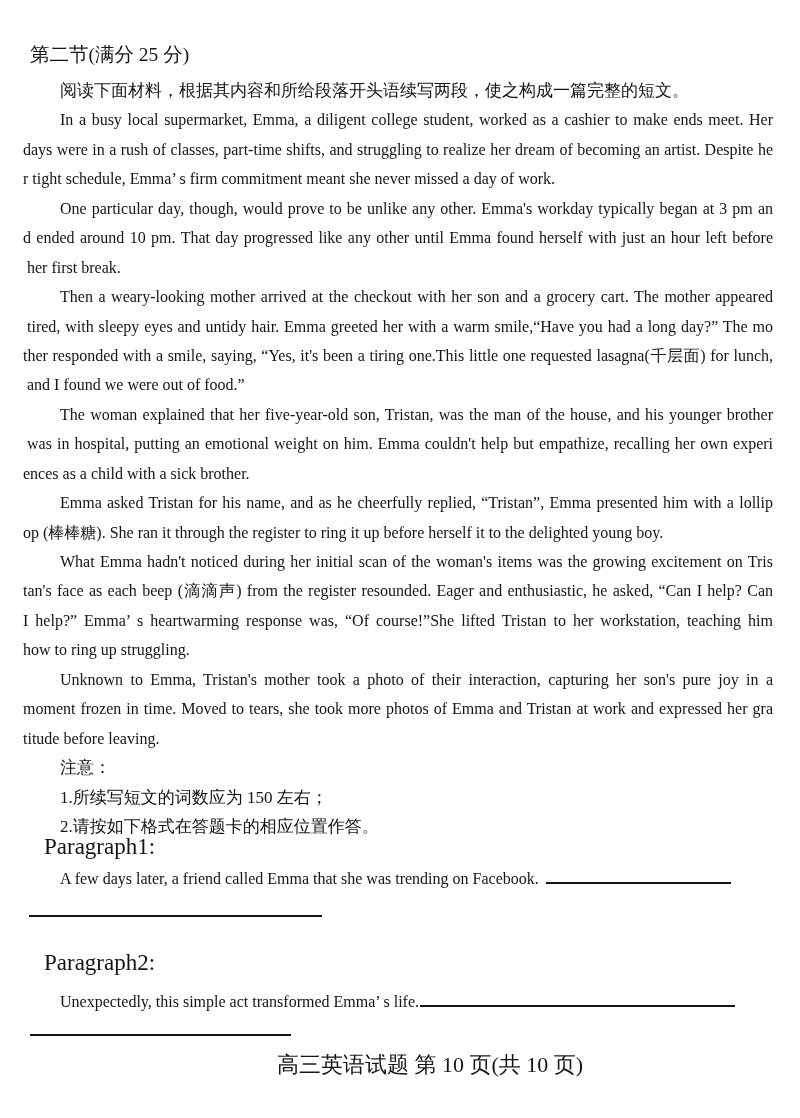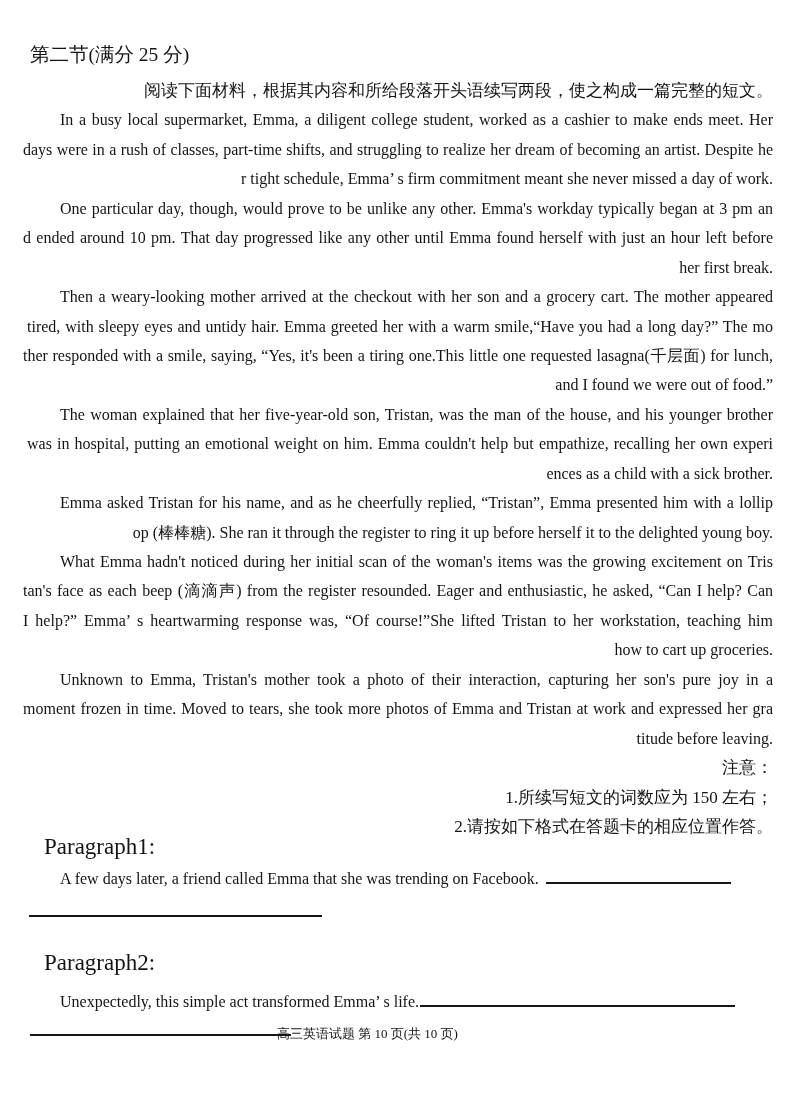--- a/index.html
+++ b/index.html
@@ -17,21 +17,21 @@
   }
   .section-title {
     position: absolute; left: 30px; top: 44px;
     font-size: 19.5px; line-height: 22px; white-space: nowrap;
   }
   .passage {
     position: absolute; left: 23px; top: 76px; width: 750px;
   }
   .line {
     height: 29.45px; line-height: 29.45px;
-    font-size: 16px; white-space: nowrap; text-align: right;
+    font-size: 16px; white-space: nowrap;
   }
   .line.zh { font-size: 17px; }
   .line.indent-first { padding-left: 37px; }
   .line.flush-slight { padding-left: 4px; }
   .line.justify { text-align: justify; text-align-last: justify; }
   .para-heading {
     position: absolute; left: 28px;
     font-size: 23px; line-height: 26px; white-space: nowrap; margin-left: 16px;
   }
   #p1-heading { top: 834px; }
@@ -50,22 +50,22 @@
   }
   #p1-blank { width: 185px; margin-left: 7px; }
   #p2-blank { width: 315px; margin-left: 1px; }
   .answer-row {
     position: absolute; height: 0;
     border-bottom: 2px solid #161616;
   }
   #answer-row-1 { left: 29px; top: 915px; width: 293px; }
   #answer-row-2 { left: 30px; top: 1034px; width: 261px; }
   .footer {
-    position: absolute; left: 277px; top: 1022px;
-    font-size: 13px; line-height: 24px; white-space: nowrap;
+    position: absolute; left: 277px; top: 1053px;
+    font-size: 22px; line-height: 24px; white-space: nowrap;
   }
 </style>
 </head>
 <body>
 
 <div class="page">
 
   <div class="section-title">第二节(满分 25 分)</div>
 
   <div class="passage">
@@ -82,21 +82,21 @@
       <div class="line justify">ther responded with a smile, saying, “Yes, it's been a tiring one.This little one requested lasagna(千层面) for lunch,</div>
       <div class="line flush-slight">and I found we were out of food.”</div>
       <div class="line indent-first justify">The woman explained that her five-year-old son, Tristan, was the man of the house, and his younger brother</div>
       <div class="line flush-slight justify">was in hospital, putting an emotional weight on him. Emma couldn't help but empathize, recalling her own experi</div>
       <div class="line">ences as a child with a sick brother.</div>
       <div class="line indent-first justify">Emma asked Tristan for his name, and as he cheerfully replied, “Tristan”, Emma presented him with a lollip</div>
       <div class="line">op (棒棒糖). She ran it through the register to ring it up before herself it to the delighted young boy.</div>
       <div class="line indent-first justify">What Emma hadn't noticed during her initial scan of the woman's items was the growing excitement on Tris</div>
       <div class="line justify">tan's face as each beep (滴滴声) from the register resounded. Eager and enthusiastic, he asked, “Can I help? Can</div>
       <div class="line justify">I help?” Emma’ s heartwarming response was, “Of course!”She lifted Tristan to her workstation, teaching him</div>
-      <div class="line">how to cart up groceries.</div>
+      <div class="line">how to ring up struggling.</div>
       <div class="line indent-first justify">Unknown to Emma, Tristan's mother took a photo of their interaction, capturing her son's pure joy in a</div>
       <div class="line justify">moment frozen in time. Moved to tears, she took more photos of Emma and Tristan at work and expressed her gra</div>
       <div class="line">titude before leaving.</div>
       <div class="line zh indent-first">注意：</div>
       <div class="line zh indent-first">1.所续写短文的词数应为 150 左右；</div>
       <div class="line zh indent-first">2.请按如下格式在答题卡的相应位置作答。</div>
     </div>
 
   <div class="para-heading" id="p1-heading">Paragraph1:</div>
 

